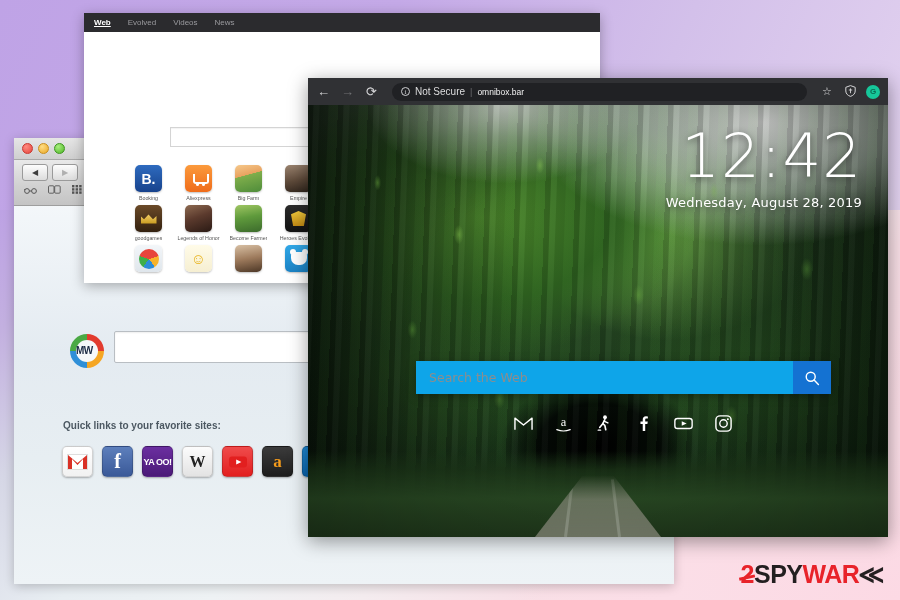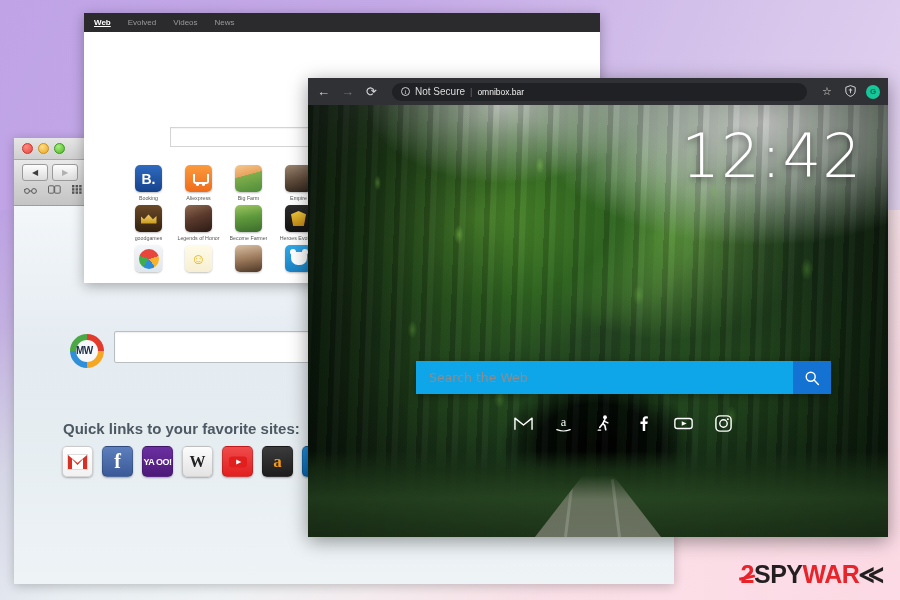--- a/index.html
+++ b/index.html
@@ -100,21 +100,21 @@
   #portal-search {
     width: 100%; height: 32px;
     background: #fff; border: 1px solid #b9bec3; border-radius: 2px;
     box-shadow: inset 0 1px 2px rgba(0,0,0,.07);
     font-size: 12px; padding: 0 8px; color:#333;
     font-family: "Liberation Sans", sans-serif;
   }
 
   #quicklinks-title {
     position: absolute; left: 49px; top: 282px;
-    font-size: 15px; font-weight: bold; color: #4c5862;
+    font-size: 10px; font-weight: bold; color: #4c5862;
   }
   #quicklinks-row {
     position: absolute; left: 48px; top: 308px;
     display: flex; gap: 9px;
   }
   .ql {
     width: 31px; height: 31px; border-radius: 5px;
     display: flex; align-items: center; justify-content: center;
     font-weight: bold; font-size: 16px; color: #fff;
     box-shadow: 0 1px 2px rgba(0,0,0,.3);
@@ -595,20 +595,21 @@
     <div id="wall-foliage"></div>
     <div id="wall-ground"></div>
     <div id="wall-rails">
       <span id="wall-rail-l"></span>
       <span id="wall-rail-r"></span>
     </div>
     <div id="wall-vignette"></div>
 
     <div id="clock-block">
       <div id="clock-time">12:42</div>
+      <div id="clock-date">Wednesday, August 28, 2019</div>
     </div>
 
     <div id="searchbar">
       <input id="search-input" type="text" placeholder="Search the Web" style="">
       <button id="search-btn">
         <svg viewBox="0 0 20 20">
           <circle cx="8.4" cy="8.4" r="5.6" fill="none" stroke="#fff" stroke-width="1.8"></circle>
           <path d="M12.6 12.6 L18 18" stroke="#fff" stroke-width="1.8" stroke-linecap="round"></path>
         </svg>
       </button>

